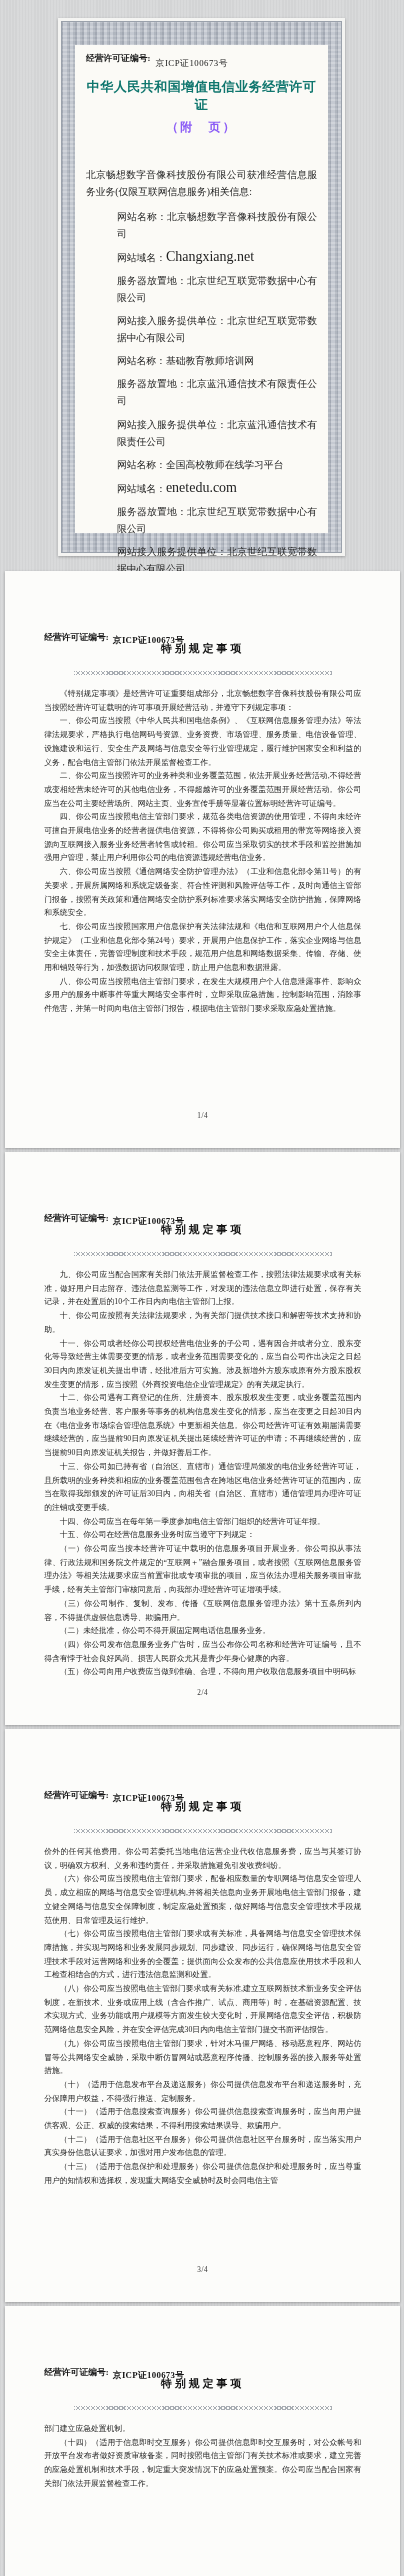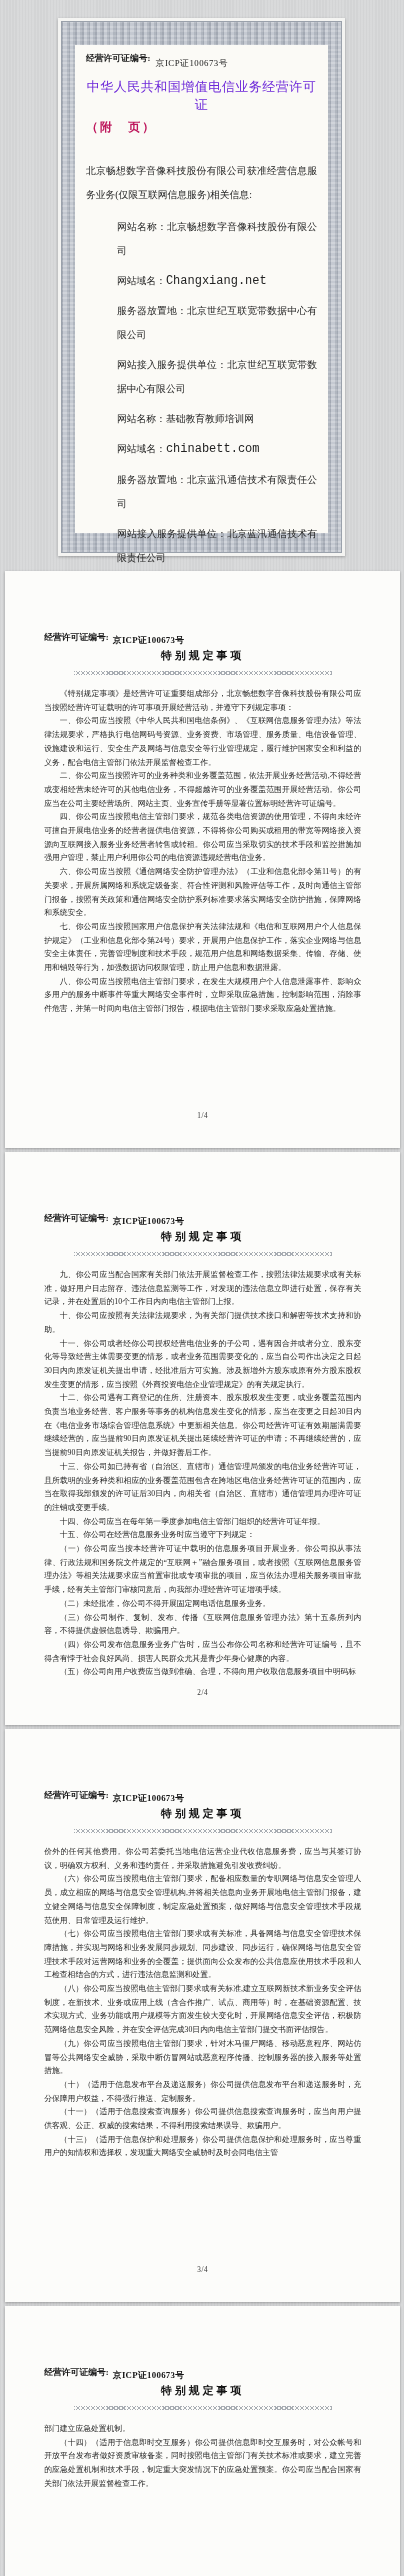--- a/index.html
+++ b/index.html
@@ -12,32 +12,32 @@
   
   .cert-page{left:58px;top:18px;width:287px;height:538px;background:#f4f4f2;}
   .cert-border{position:absolute;left:3.6px;right:3.6px;top:3.6px;bottom:3.6px;outline:0.5px solid #9aa1ab;
     background:
       repeating-linear-gradient(90deg,rgba(116,124,138,.38) 0 1.5px,rgba(206,210,218,.40) 1.5px 4.6px,rgba(152,159,170,.38) 4.6px 6.7px),
       repeating-linear-gradient(0deg,#d2d5db 0 2.1px,#bec3cb 2.1px 4.6px);}
   .cert-paper{position:absolute;left:13px;right:13px;top:23px;bottom:19.6px;background:#fbfaf6;}
   .cert-content{padding:8.2px 11.3px;}
   .cert-lic{font-size:8.8px;font-weight:bold;color:#1a1a1a;}
   .cert-lic-num{display:inline-block;transform:translateY(4.6px);margin-left:5.2px;font-weight:normal;letter-spacing:0.5px;}
-  .cert-title{margin-top:13.4px;text-align:center;font-size:13px;font-weight:normal;letter-spacing:0.5px;color:#6d28d9;}
-  .cert-subtitle{margin-top:5.2px;font-size:12px;font-weight:bold;letter-spacing:2.1px;color:#be185d;}
-  .cert-body{margin-top:23px;font-size:9.8px;line-height:24px;color:#222;text-align:justify;}
+  .cert-title{margin-top:13.4px;text-align:center;font-size:13px;font-weight:bold;letter-spacing:0.5px;color:#0f766e;}
+  .cert-subtitle{margin-top:5.2px;text-align:center;font-size:12px;font-weight:bold;letter-spacing:2.1px;color:#8b5cf6;}
+  .cert-body{margin-top:30px;font-size:9.8px;line-height:17px;color:#222;text-align:justify;}
   .cert-intro{margin:0 0 7.2px 0;}
   .cert-entry{margin:0 0 6.2px 0;padding-left:31px;}
-  .mono{font-family:Liberation Mono, monospace;font-size:12px;}
+  .mono{font-family:Liberation Serif, serif;font-size:14px;}
 
   
   .prov-page{left:5.2px;width:395px;}
   .lic-row{position:absolute;top:61px;left:39px;font-size:8.8px;font-weight:bold;color:#151515;}
   .lic-num{display:inline-block;transform:translateY(2.6px);margin-left:4.1px;font-weight:600;letter-spacing:0.3px;}
-  .prov-title{position:absolute;top:78px;left:0;width:100%;text-align:center;font-size:10.8px;font-weight:bold;letter-spacing:3.1px;color:#141414;}
+  .prov-title{position:absolute;top:71px;left:0;width:100%;text-align:center;font-size:10.8px;font-weight:bold;letter-spacing:3.1px;color:#141414;}
   .zigzag{position:absolute;top:100px;left:50%;transform:translateX(-50%);width:258px;height:3.6px;opacity:.75;
     background:
       repeating-linear-gradient(135deg,#8d939c 0 1px,transparent 1px 3.6px),
       repeating-linear-gradient(45deg,#8d939c 0 1px,transparent 1px 3.6px);}
   .prov-body{position:absolute;top:116px;left:39px;width:317px;font-size:7.8px;line-height:13.7px;text-align:justify;color:#232323;}
   .prov-body p{margin:0;text-indent:2em;}
   .prov-body p.cont{text-indent:0;}
   .page-num{position:absolute;bottom:28px;left:0;width:100%;text-align:center;font-size:7.2px;color:#333;letter-spacing:0.5px;}
 </style>
 </head>
@@ -55,21 +55,20 @@
           <div class="cert-title">中华人民共和国增值电信业务经营许可证</div>
           <div class="cert-subtitle">（附　页）</div>
           <div class="cert-body">
             <p class="cert-intro">北京畅想数字音像科技股份有限公司获准经营信息服务业务(仅限互联网信息服务)相关信息:</p>
             <div id="cert-entries">
                 <p class="cert-entry"><span>网站名称：</span><span>北京畅想数字音像科技股份有限公司</span></p>
                 <p class="cert-entry"><span>网站域名：</span><span class="mono">Changxiang.net</span></p>
                 <p class="cert-entry"><span>服务器放置地：</span><span>北京世纪互联宽带数据中心有限公司</span></p>
                 <p class="cert-entry"><span>网站接入服务提供单位：</span><span>北京世纪互联宽带数据中心有限公司</span></p>
                 <p class="cert-entry"><span>网站名称：</span><span>基础教育教师培训网</span></p>
-                <p class="cert-entry"><span>网站域名：</span><span class="mono">chinabett.com</span></p>
                 <p class="cert-entry"><span>服务器放置地：</span><span>北京蓝汛通信技术有限责任公司</span></p>
                 <p class="cert-entry"><span>网站接入服务提供单位：</span><span>北京蓝汛通信技术有限责任公司</span></p>
                 <p class="cert-entry"><span>网站名称：</span><span>全国高校教师在线学习平台</span></p>
                 <p class="cert-entry"><span>网站域名：</span><span class="mono">enetedu.com</span></p>
                 <p class="cert-entry"><span>服务器放置地：</span><span>北京世纪互联宽带数据中心有限公司</span></p>
                 <p class="cert-entry"><span>网站接入服务提供单位：</span><span>北京世纪互联宽带数据中心有限公司</span></p>
               </div>
           </div>
         </div>
       </div>
@@ -102,42 +101,43 @@
     <div class="zigzag"></div>
     <div class="prov-body">
         <p>九、你公司应当配合国家有关部门依法开展监督检查工作，按照法律法规要求或有关标准，做好用户日志留存、违法信息监测等工作，对发现的违法信息立即进行处置，保存有关记录，并在处置后的10个工作日内向电信主管部门上报。</p>
         <p>十、你公司应按照有关法律法规要求，为有关部门提供技术接口和解密等技术支持和协助。</p>
         <p>十一、你公司或者经你公司授权经营电信业务的子公司，遇有因合并或者分立、股东变化等导致经营主体需要变更的情形，或者业务范围需要变化的，应当自公司作出决定之日起30日内向原发证机关提出申请，经批准后方可实施。涉及新增外方股东或原有外方股东股权发生变更的情形，应当按照《外商投资电信企业管理规定》的有关规定执行。</p>
         <p>十二、你公司遇有工商登记的住所、注册资本、股东股权发生变更，或业务覆盖范围内负责当地业务经营、客户服务等事务的机构信息发生变化的情形，应当在变更之日起30日内在《电信业务市场综合管理信息系统》中更新相关信息。你公司经营许可证有效期届满需要继续经营的，应当提前90日向原发证机关提出延续经营许可证的申请；不再继续经营的，应当提前90日向原发证机关报告，并做好善后工作。</p>
         <p>十三、你公司如已持有省（自治区、直辖市）通信管理局颁发的电信业务经营许可证，且所载明的业务种类和相应的业务覆盖范围包含在跨地区电信业务经营许可证的范围内，应当在取得我部颁发的许可证后30日内，向相关省（自治区、直辖市）通信管理局办理许可证的注销或变更手续。</p>
         <p>十四、你公司应当在每年第一季度参加电信主管部门组织的经营许可证年报。</p>
         <p>十五、你公司在经营信息服务业务时应当遵守下列规定：</p>
         <p>（一）你公司应当按本经营许可证中载明的信息服务项目开展业务。你公司拟从事法律、行政法规和国务院文件规定的“互联网＋”融合服务项目，或者按照《互联网信息服务管理办法》等相关法规要求应当前置审批或专项审批的项目，应当依法办理相关服务项目审批手续，经有关主管部门审核同意后，向我部办理经营许可证增项手续。</p>
+        <p>（三）你公司制作、复制、发布、传播《互联网信息服务管理办法》第十五条所列内容，不得提供虚假信息诱导、欺骗用户。</p>
         <p>（二）未经批准，你公司不得开展固定网电话信息服务业务。</p>
-        <p>（三）你公司制作、复制、发布、传播《互联网信息服务管理办法》第十五条所列内容，不得提供虚假信息诱导、欺骗用户。</p>
         <p>（四）你公司发布信息服务业务广告时，应当公布你公司名称和经营许可证编号，且不得含有悖于社会良好风尚、损害人民群众尤其是青少年身心健康的内容。</p>
         <p>（五）你公司向用户收费应当做到准确、合理，不得向用户收取信息服务项目中明码标</p>
       </div>
     <div class="page-num">2/4</div>
   </div>
 
   <div class="page prov-page" style="top:1729px;height:573px;">
     <div class="lic-row">
       <span>经营许可证编号:</span><span class="lic-num">京ICP证100673号</span>
     </div>
     <div class="prov-title">特别规定事项</div>
     <div class="zigzag"></div>
     <div class="prov-body">
         <p class="cont">价外的任何其他费用。你公司若委托当地电信运营企业代收信息服务费，应当与其签订协议，明确双方权利、义务和违约责任，并采取措施避免引发收费纠纷。</p>
         <p>（六）你公司应当按照电信主管部门要求，配备相应数量的专职网络与信息安全管理人员，成立相应的网络与信息安全管理机构,并将相关信息向业务开展地电信主管部门报备，建立健全网络与信息安全保障制度，制定应急处置预案，做好网络与信息安全管理技术手段规范使用、日常管理及运行维护。</p>
         <p>（七）你公司应当按照电信主管部门要求或有关标准，具备网络与信息安全管理技术保障措施，并实现与网络和业务发展同步规划、同步建设、同步运行，确保网络与信息安全管理技术手段对运营网络和业务的全覆盖；提供面向公众发布的公共信息应使用技术手段和人工检查相结合的方式，进行违法信息监测和处置。</p>
         <p>（八）你公司应当按照电信主管部门要求或有关标准,建立互联网新技术新业务安全评估制度，在新技术、业务或应用上线（含合作推广、试点、商用等）时，在基础资源配置、技术实现方式、业务功能或用户规模等方面发生较大变化时，开展网络信息安全评估，积极防范网络信息安全风险，并在安全评估完成30日内向电信主管部门提交书面评估报告。</p>
         <p>（九）你公司应当按照电信主管部门要求，针对木马僵尸网络、移动恶意程序、网站仿冒等公共网络安全威胁，采取中断仿冒网站或恶意程序传播、控制服务器的接入服务等处置措施。</p>
         <p>（十）（适用于信息发布平台及递送服务）你公司提供信息发布平台和递送服务时，充分保障用户权益，不得强行推送、定制服务。</p>
         <p>（十一）（适用于信息搜索查询服务）你公司提供信息搜索查询服务时，应当向用户提供客观、公正、权威的搜索结果，不得利用搜索结果误导、欺骗用户。</p>
+        <p>（十二）（适用于信息社区平台服务）你公司提供信息社区平台服务时，应当落实用户真实身份信息认证要求，加强对用户发布信息的管理。</p>
         <p>（十三）（适用于信息保护和处理服务）你公司提供信息保护和处理服务时，应当尊重用户的知情权和选择权，发现重大网络安全威胁时及时会同电信主管</p>
       </div>
     <div class="page-num">3/4</div>
   </div>
 
   <div class="page prov-page" style="top:2306px;height:567px;">
     <div class="lic-row">
       <span>经营许可证编号:</span><span class="lic-num">京ICP证100673号</span>
     </div>
     <div class="prov-title">特别规定事项</div>

